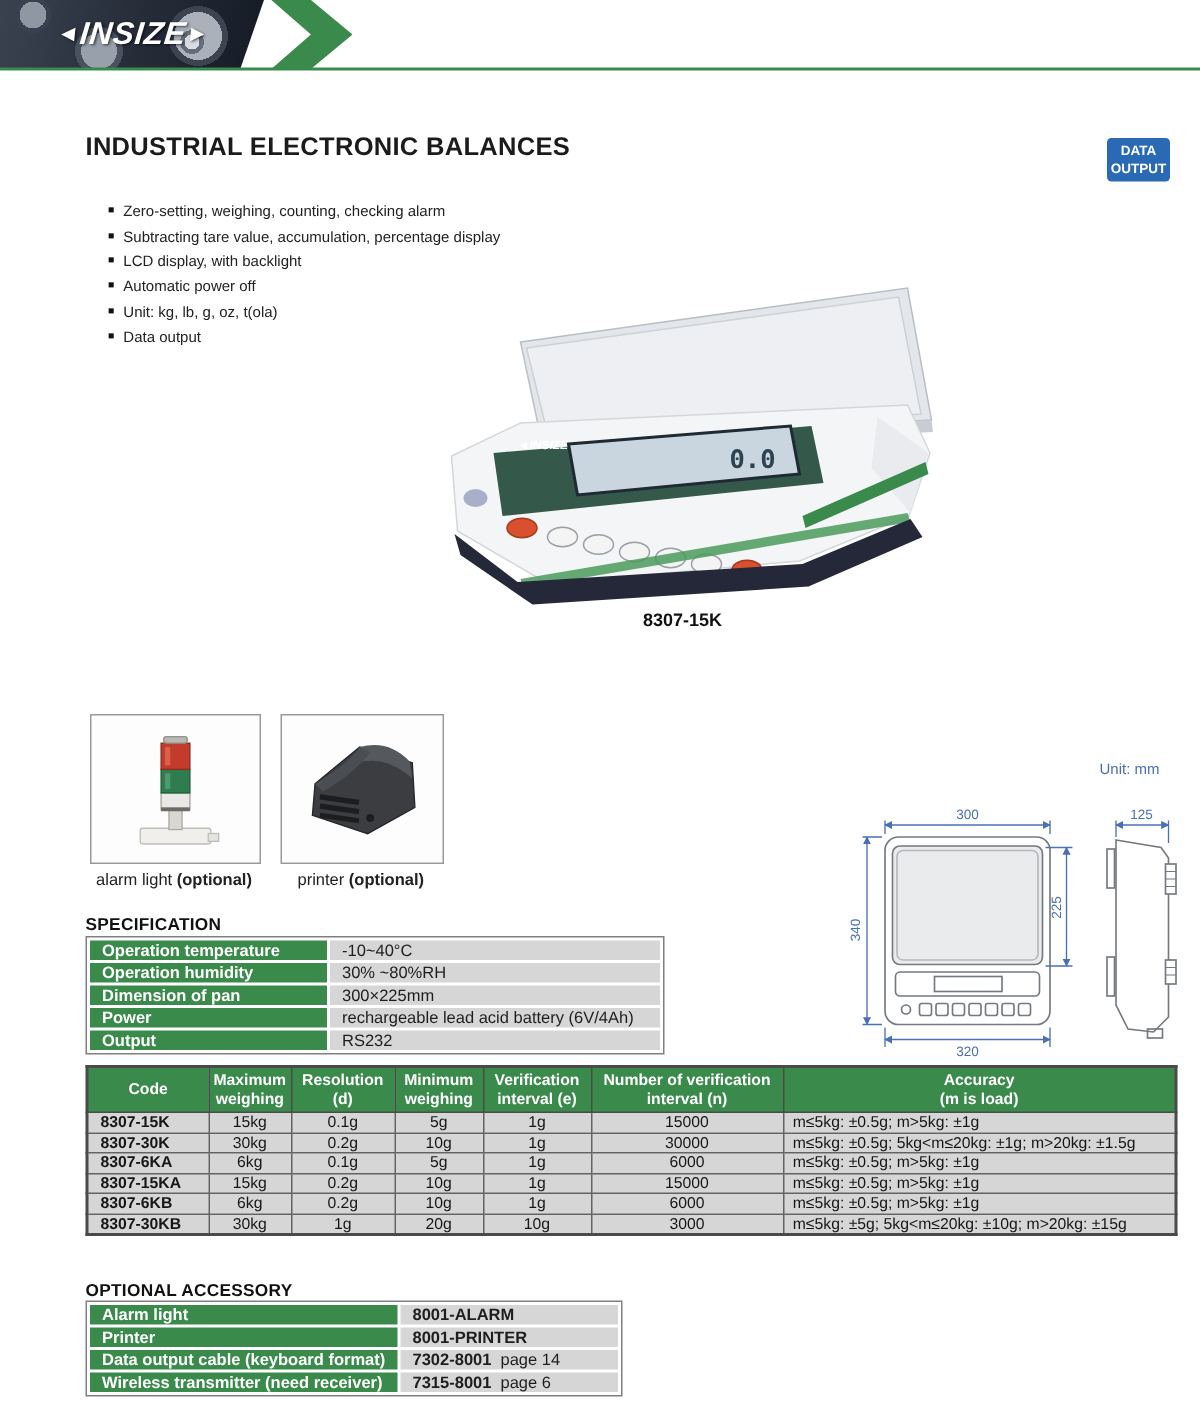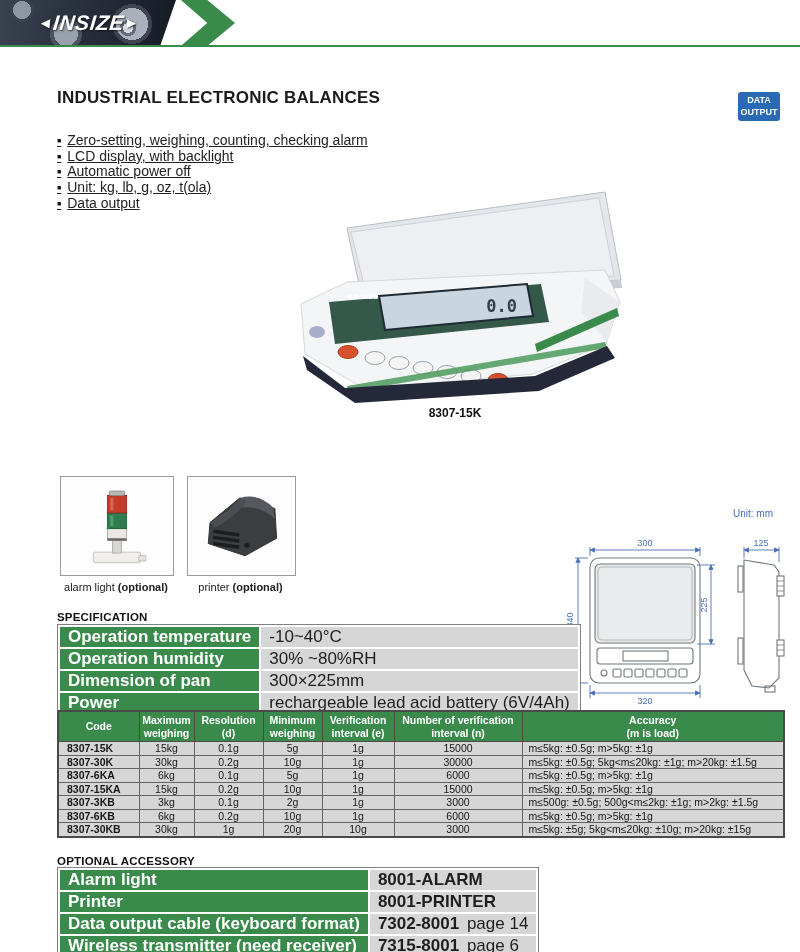--- a/index.html
+++ b/index.html
@@ -21,21 +21,21 @@
   .chevron{left:169px;top:0;width:66px;height:46px;background:#3a8a4c;
     clip-path:polygon(18% 0,58% 0,100% 50%,58% 100%,18% 100%,58% 50%);}
   .greenline{left:0;top:45px;width:800px;height:2px;background:#3a8a4c;}
 
   
   .title{left:57px;top:88px;font-size:17px;font-weight:bold;color:#1b1b1b;letter-spacing:.2px;}
   .badge{left:738px;top:92px;width:40px;background:#2a6ab5;color:#fff;border-radius:3px;
     font-size:9px;font-weight:bold;text-align:center;padding:3px 1px;line-height:1.3;}
 
   
-  .features{left:57px;top:133px;margin:0;padding:0;list-style:none;font-size:14px;color:#222;text-decoration:underline;}
+  .features{left:72px;top:133px;margin:0;padding:0;list-style:none;font-size:10px;color:#222;}
   .features li{line-height:15.7px;}
   .features li::before{content:"■";font-size:7px;margin-right:6px;vertical-align:2px;color:#111;}
 
   
   .product{left:285px;top:182px;width:340px;height:222px;}
   .product-label{left:285px;top:406px;width:340px;text-align:center;font-weight:bold;font-size:12px;color:#111;}
 
   
   .accbox{border:1px solid #9a9a9a;background:#fdfdfd;display:flex;align-items:center;justify-content:center;}
   .accbox1{left:60px;top:476px;width:112px;height:98px;}
@@ -48,21 +48,21 @@
   .unitmm{left:733px;top:508px;font-size:10px;color:#4a6fb5;}
   .tdraw{left:553px;top:520px;width:242px;height:188px;}
 
   
   .secheading{font-size:11.5px;font-weight:bold;color:#111;letter-spacing:.2px;}
   .spec-head{left:57px;top:611px;}
   .opt-head{left:57px;top:855px;}
 
   
   .kvtable{border-collapse:separate;border-spacing:2px;background:#fff;border:1px solid #808080;}
-  .kvtable td{height:13px;font-size:17px;padding:0 8px;white-space:nowrap;}
+  .kvtable td{height:13px;font-size:11px;padding:0 8px;white-space:nowrap;}
   .gcell{background:#3a8a4c;color:#fff;font-weight:bold;}
   .vcell{background:#d6d6d6;color:#1e1e1e;}
   .spec-table{left:57px;top:624px;width:386px;}
   .opt-table{left:57px;top:867px;width:358px;}
   .opt-table .vcell b{margin-right:3px;}
 
   
   .main-table{left:57px;top:710px;width:726px;border-collapse:collapse;table-layout:fixed;border:2px solid #4a4a4a;}
   .main-table th{background:#3a8a4c;color:#fff;font-size:10.5px;font-weight:bold;white-space:pre-line;
     padding:2px 1px;border:1px solid #4a4a4a;line-height:1.2;}
@@ -80,20 +80,21 @@
 <div class="abs greenline"></div>
 
 <h1 class="abs title" style="margin:0">INDUSTRIAL ELECTRONIC BALANCES</h1>
 <div class="abs badge">
   <div>DATA</div>
   <div>OUTPUT</div>
 </div>
 
 <ul class="abs features">
     <li>Zero-setting, weighing, counting, checking alarm</li>
+    <li>Subtracting tare value, accumulation, percentage display</li>
     <li>LCD display, with backlight</li>
     <li>Automatic power off</li>
     <li>Unit: kg, lb, g, oz, t(ola)</li>
     <li>Data output</li>
   </ul>
 
 <svg class="abs product" viewBox="0 0 340 222">
 
   <polygon points="62,46 320,10 336,98 76,112" fill="#e3e6ea" stroke="#b9bdc3" stroke-width="1"></polygon>
   <polygon points="66,50 314,16 329,94 80,107" fill="#edeff2" stroke="#cdd1d6" stroke-width="1"></polygon>
@@ -296,29 +297,20 @@
       <tr>
         <td class="code">8307-15KA</td>
         <td class="num">15kg</td>
         <td class="num">0.2g</td>
         <td class="num">10g</td>
         <td class="num">1g</td>
         <td class="num">15000</td>
         <td class="acc">m≤5kg: ±0.5g; m&gt;5kg: ±1g</td>
       </tr>
       <tr>
-        <td class="code">8307-3KB</td>
-        <td class="num">3kg</td>
-        <td class="num">0.1g</td>
-        <td class="num">2g</td>
-        <td class="num">1g</td>
-        <td class="num">3000</td>
-        <td class="acc">m≤500g: ±0.5g; 500g&lt;m≤2kg: ±1g; m&gt;2kg: ±1.5g</td>
-      </tr>
-      <tr>
         <td class="code">8307-6KB</td>
         <td class="num">6kg</td>
         <td class="num">0.2g</td>
         <td class="num">10g</td>
         <td class="num">1g</td>
         <td class="num">6000</td>
         <td class="acc">m≤5kg: ±0.5g; m&gt;5kg: ±1g</td>
       </tr>
       <tr>
         <td class="code">8307-30KB</td>

